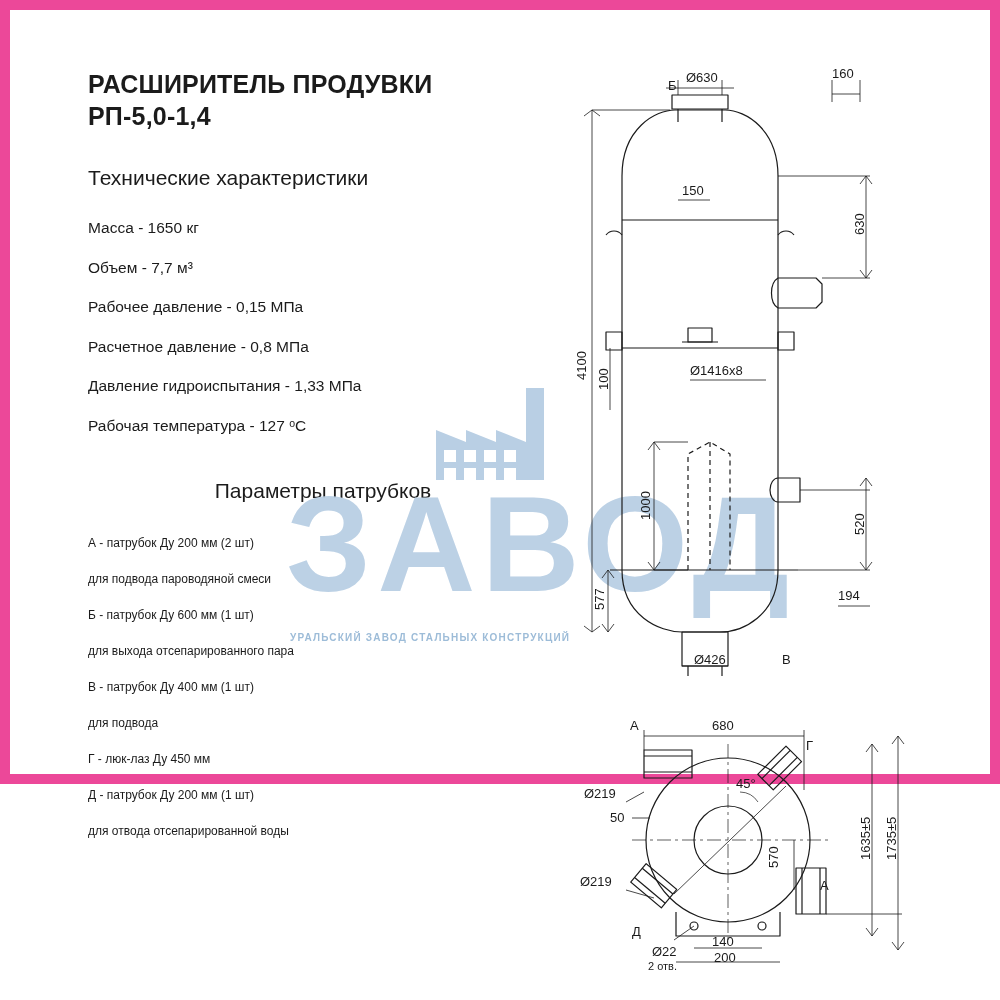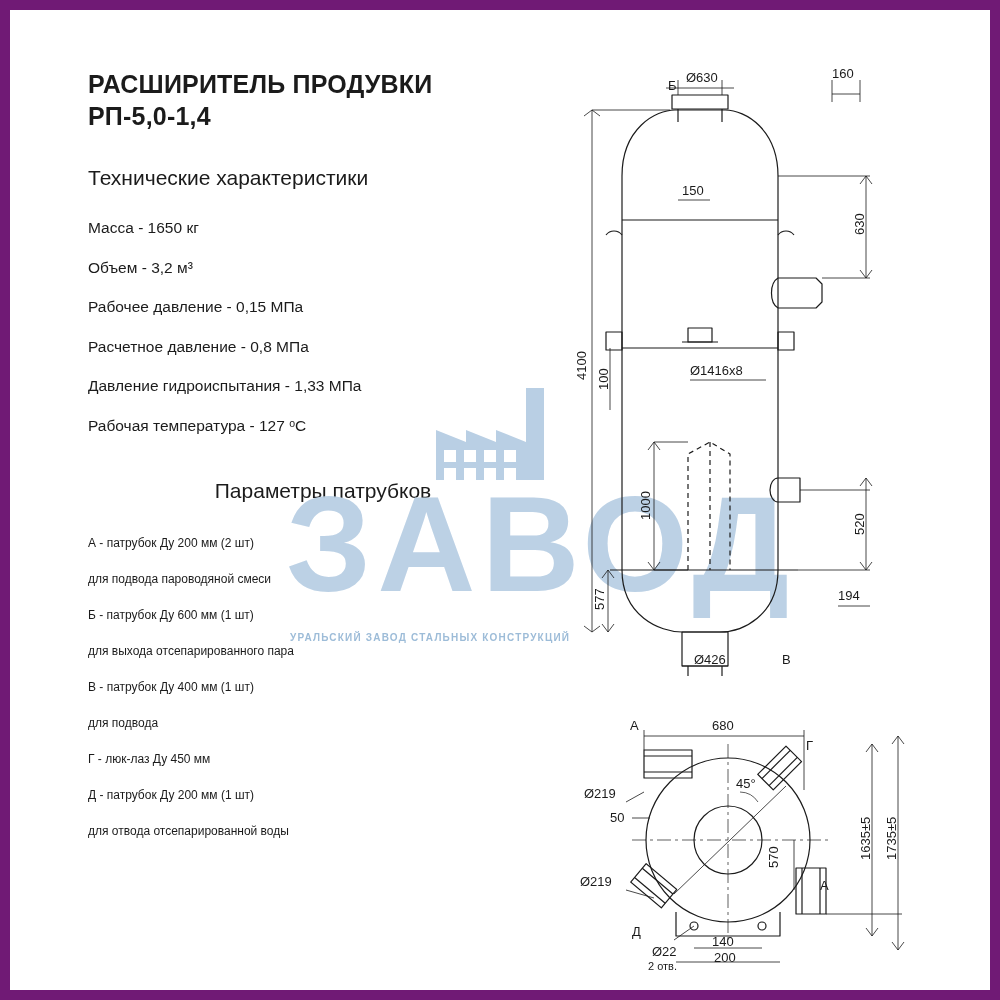--- a/index.html
+++ b/index.html
@@ -4,23 +4,23 @@
 <style>
   html,body{margin:0;padding:0;}
   body{
     width:1000px;height:1000px;
     background:#ffffff;
     font-family:"Liberation Sans", sans-serif;
     overflow:hidden;
   }
   #page{
     position:relative;
-    width:1000px;height:1000px;
+    width:1000px;height:784px;
     box-sizing:border-box;
-    border:10px solid #701a75;
+    border:10px solid #ec4899;
     background:#fff;
   }
   
   .left{
     position:absolute;left:78px;top:58px;width:470px;
     color:#1b1b1b;
   }
   .title{
     font-size:25px;font-weight:bold;line-height:1.28;
     letter-spacing:.2px;
@@ -78,21 +78,21 @@
 
 <div id="page">
 
   <div class="left">
     <h1 class="title">РАСШИРИТЕЛЬ ПРОДУВКИ
 РП-5,0-1,4</h1>
 
     <h2 class="section-head">Технические характеристики</h2>
     <ul class="spec-list">
       <li>Масса - 1650 кг</li>
-      <li>Объем - 3,2 м³</li>
+      <li>Объем - 7,7 м³</li>
       <li>Рабочее давление - 0,15 МПа</li>
       <li>Расчетное давление - 0,8 МПа</li>
       <li>Давление гидроиспытания - 1,33 МПа</li>
       <li>Рабочая температура - 127 ᵒС</li>
     </ul>
 
     <h2 class="section-head2">Параметры патрубков</h2>
     <ul class="nozzle-list">
       <li>А - патрубок Ду 200 мм (2 шт)</li>
       <li>для подвода пароводяной смеси</li>

